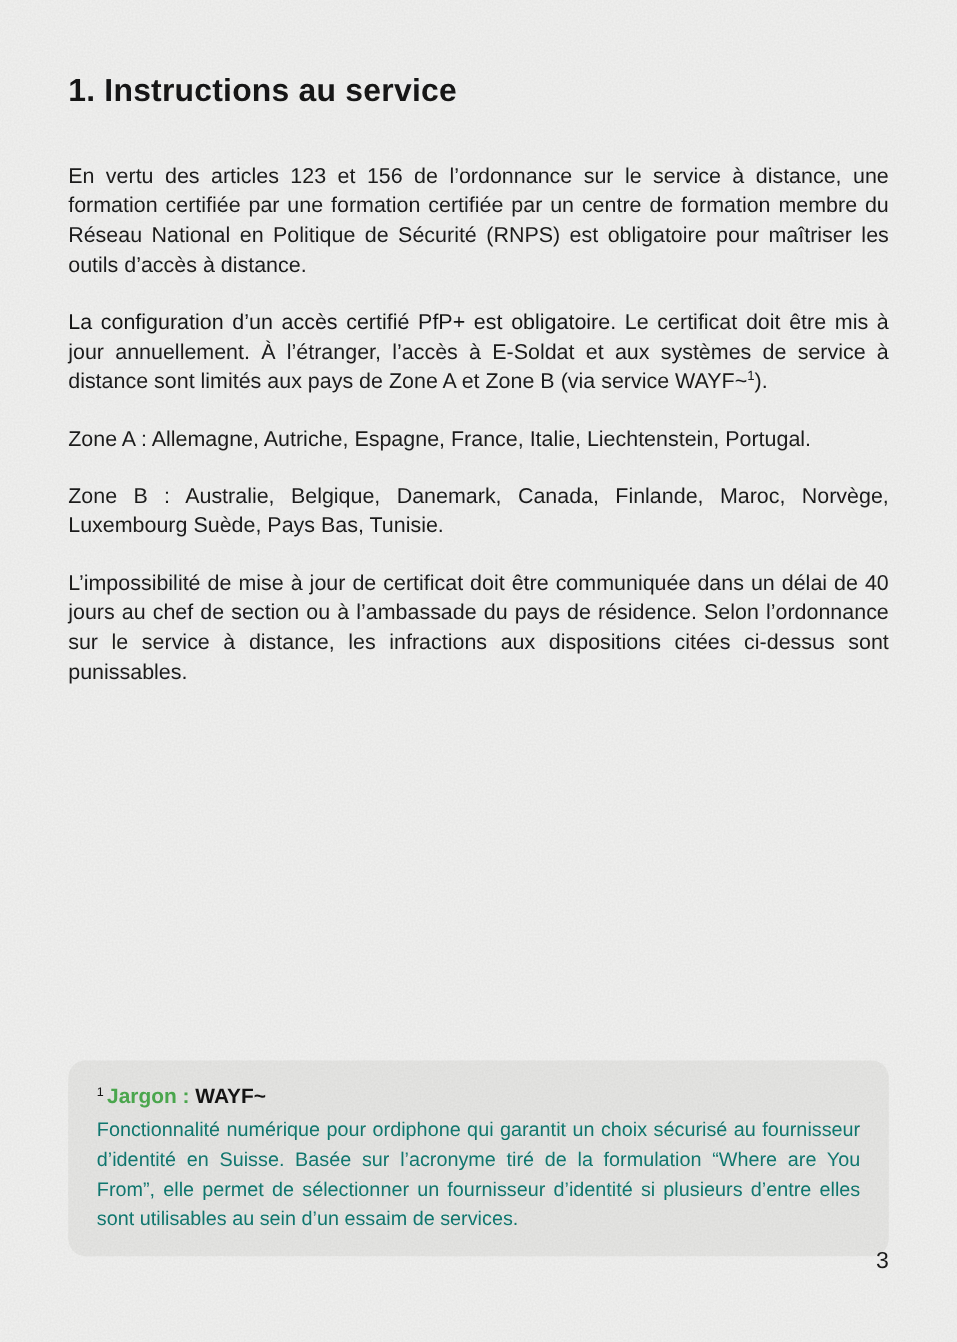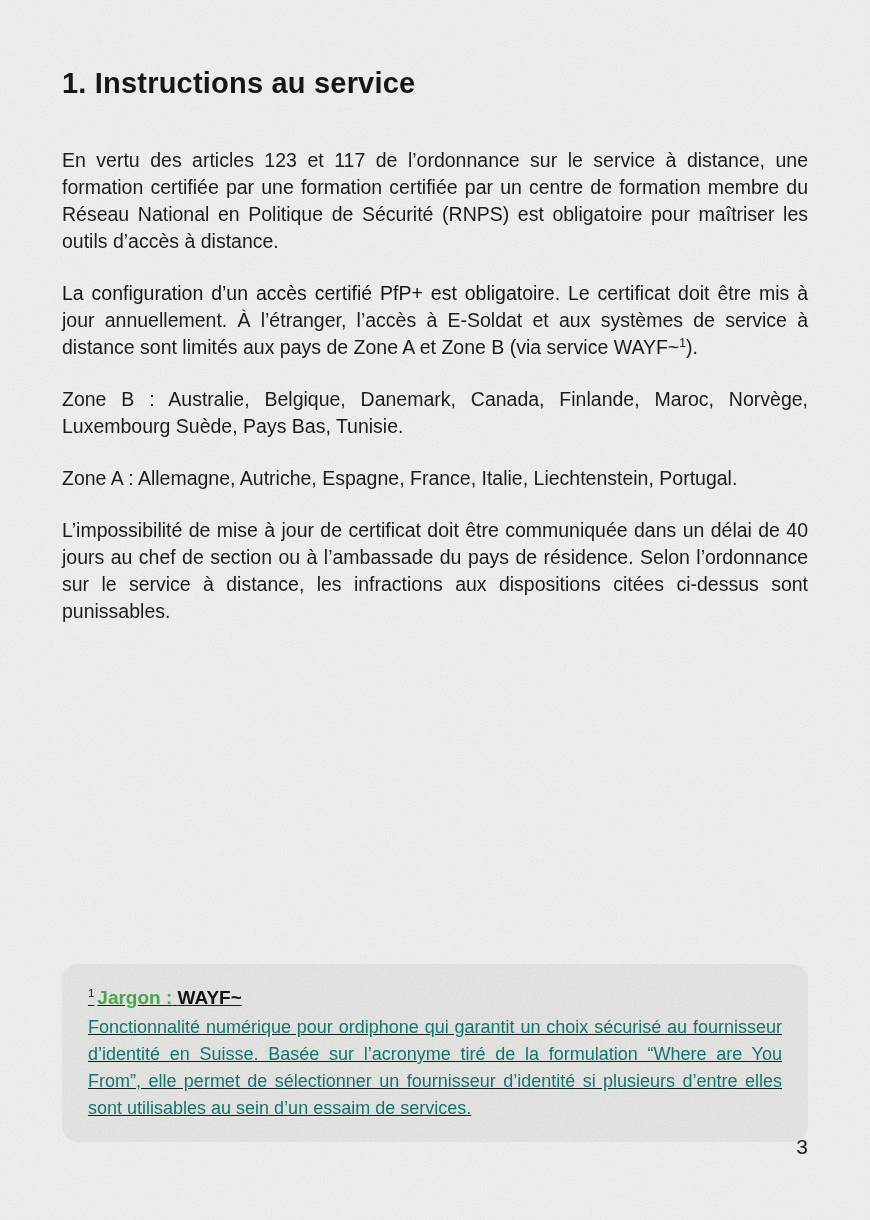--- a/index.html
+++ b/index.html
@@ -49,21 +49,20 @@
   }
   .footnote-box {
     position: absolute;
     left: 62px; top: 964px;
     width: 746px;
     box-sizing: border-box;
     min-height: 156px;
     padding: 21px 26px 20px 26px;
     background: rgba(92, 92, 86, 0.075);
     border-radius: 16px;
-    text-decoration: underline;
   }
   .footnote-head {
     font-size: 19px;
     line-height: 26px;
     font-weight: 700;
     color: #141414;
   }
   .footnote-head .green { color: #4aa64d; }
   .footnote-head sup {
     font-size: 60%;
@@ -105,27 +104,27 @@
       </filter>
     </defs>
     <rect width="870" height="1220" filter="url(#paperLight)"></rect>
     <rect width="870" height="1220" filter="url(#paperDark)"></rect>
   </svg>
 
   <div class="content">
 
     <h1 class="doc-title"><span>1.</span> <span>Instructions au service</span><br></h1>
 
-    <p class="body-par"><span>En vertu des articles 123 et 117 de l’ordonnance sur le service à distance, une formation certifiée par une formation certifiée par un centre de formation membre du Réseau National en Politique de Sécurité (RNPS) est obligatoire pour maîtriser les outils d’accès à distance.</span></p>
+    <p class="body-par"><span>En vertu des articles 123 et 156 de l’ordonnance sur le service à distance, une formation certifiée par une formation certifiée par un centre de formation membre du Réseau National en Politique de Sécurité (RNPS) est obligatoire pour maîtriser les outils d’accès à distance.</span></p>
 
     <p class="body-par"><strong>La configuration d’un accès certifié PfP+ est obligatoire.</strong><span> Le certificat doit être mis à jour annuellement. À l’étranger, l’accès à E-Soldat et aux systèmes de service à distance sont limités aux pays de Zone A et Zone B (via service WAYF~</span><sup class="fn-ref">1</sup><span>).</span></p>
 
+    <p class="body-par"><span>Zone A : Allemagne, Autriche, Espagne, France, Italie, Liechtenstein, Portugal.</span></p>
+
     <p class="body-par"><span>Zone B : Australie, Belgique, Danemark, Canada, Finlande, Maroc, Norvège, Luxembourg Suède, Pays Bas, Tunisie.</span></p>
-
-    <p class="body-par"><span>Zone A : Allemagne, Autriche, Espagne, France, Italie, Liechtenstein, Portugal.</span></p>
 
     <p class="body-par"><span>L’impossibilité de mise à jour de certificat doit être communiquée dans un délai de 40 jours au chef de section ou à l’ambassade du pays de résidence. Selon l’ordonnance sur le service à distance, les infractions aux dispositions citées ci-dessus sont punissables.</span></p>
 
   </div>
 
   <div class="footnote-box">
     <div class="footnote-head"><sup>1</sup><span class="green">Jargon :</span> <span>WAYF~</span></div>
     <p class="footnote-body">Fonctionnalité numérique pour ordiphone qui garantit un choix sécurisé au fournisseur d’identité en Suisse. Basée sur l’acronyme tiré de la formulation “Where are You From”, elle permet de sélectionner un fournisseur d’identité si plusieurs d’entre elles sont utilisables au sein d’un essaim de services.</p>
   </div>
 

